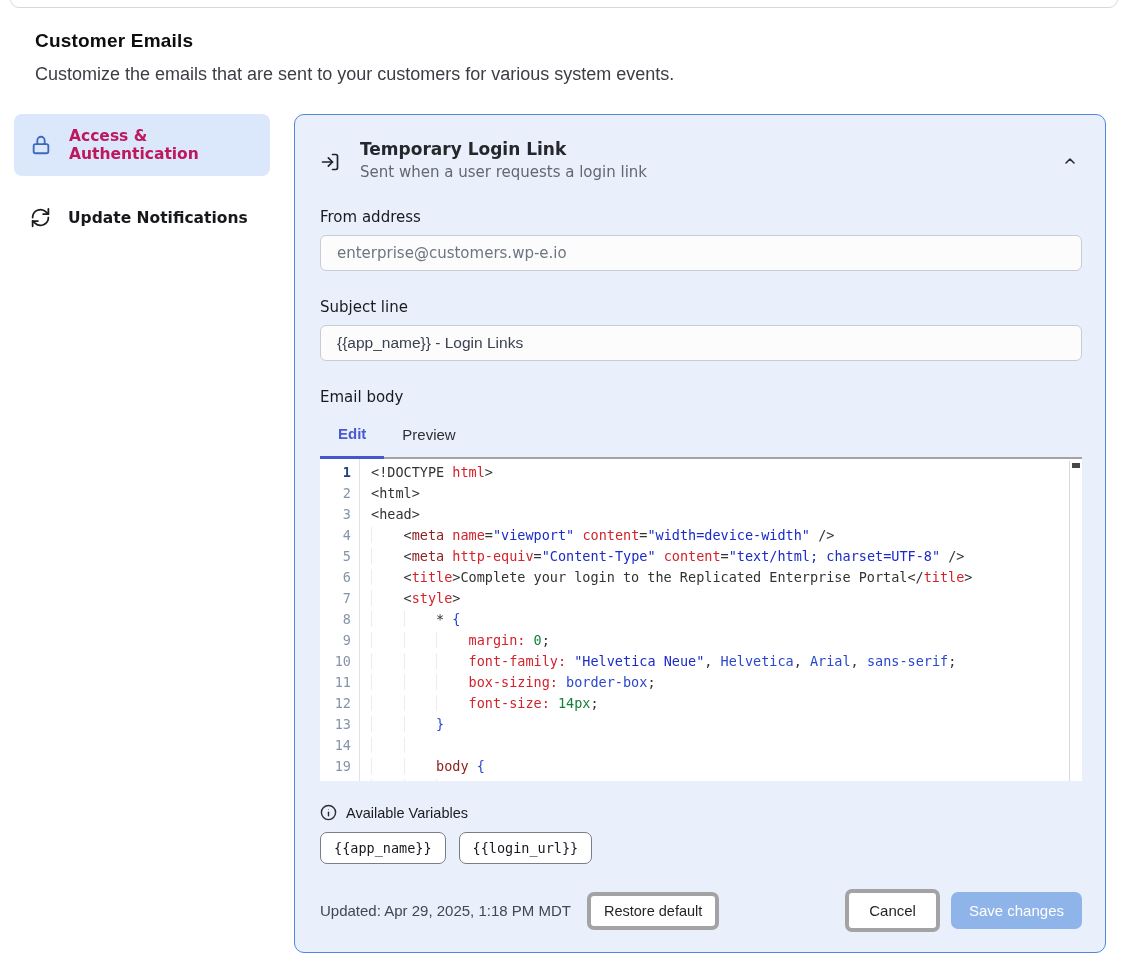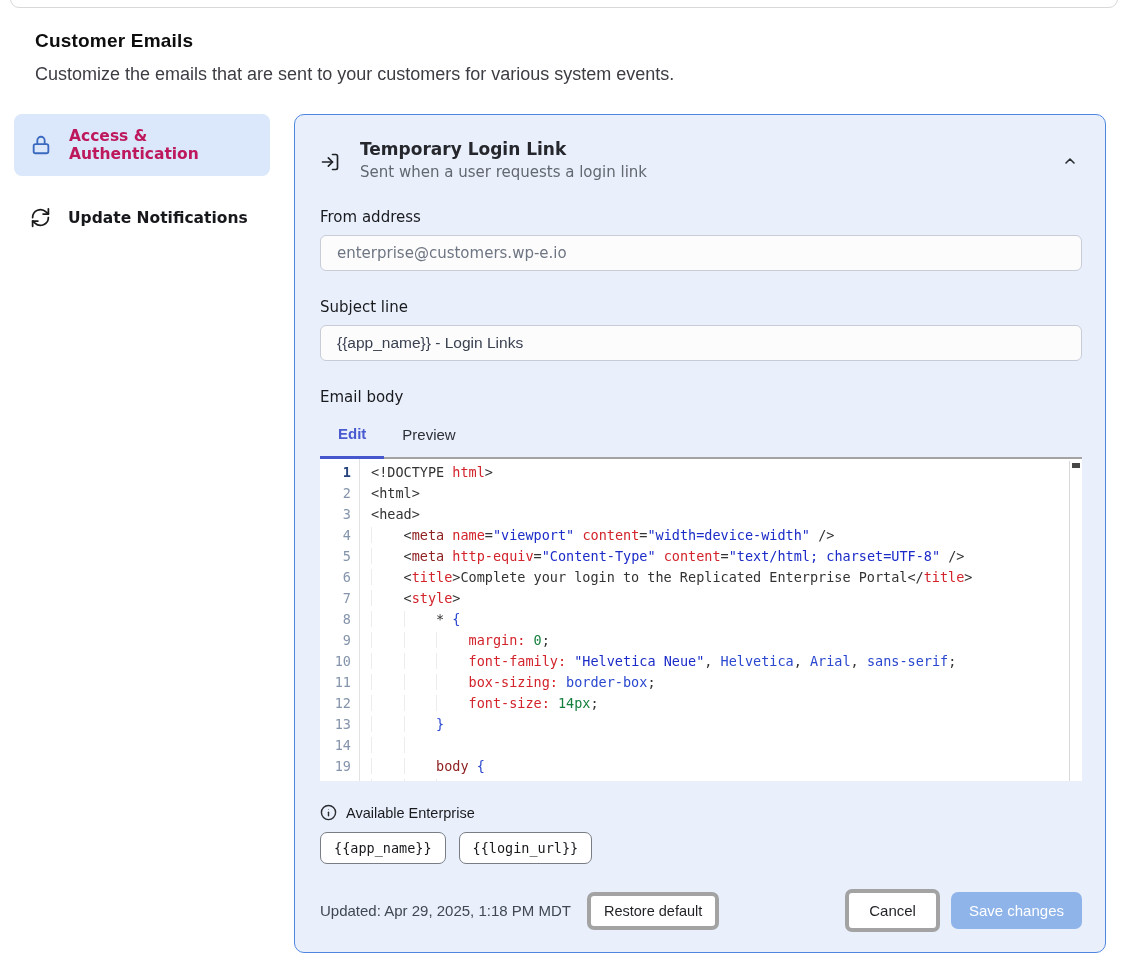--- a/index.html
+++ b/index.html
@@ -197,21 +197,21 @@
       </div>
 
       <div class="vars-row">
         <span>
           <svg width="17" height="17" viewBox="0 0 24 24" fill="none" stroke="#2a2c30" stroke-width="2" stroke-linecap="round">
             <circle cx="12" cy="12" r="10"></circle>
             <line x1="12" y1="16.5" x2="12" y2="11.5"></line>
             <circle cx="12" cy="7.8" r="0.6" fill="#2a2c30" stroke="none"></circle>
           </svg>
         </span>
-        <span class="vars-label">Available Enterprise</span>
+        <span class="vars-label">Available Variables</span>
       </div>
       <div class="chips">
         <button class="chip">{{app_name}}</button>
         <button class="chip">{{login_url}}</button>
       </div>
 
       <div class="panel-footer">
         <span class="updated">Updated: Apr 29, 2025, 1:18 PM MDT</span>
         <button class="btn btn-outline restore">Restore default</button>
         <button class="btn btn-outline cancel">Cancel</button>

